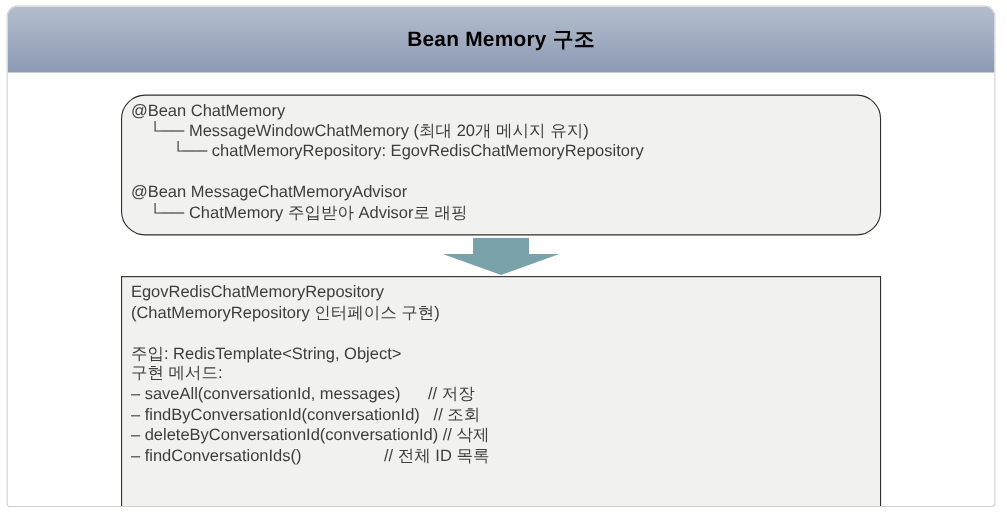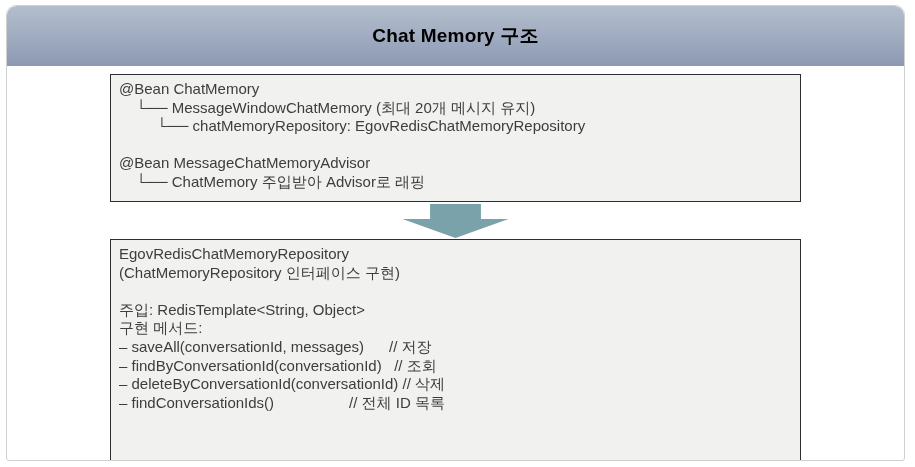--- a/index.html
+++ b/index.html
@@ -54,42 +54,43 @@
     border: 1px solid #2e2e2e;
     color: #3d3d3d;
     font-family: "Liberation Sans", "DejaVu Sans", sans-serif;
     font-size: 15px;
     line-height: 18.6px;
     white-space: pre;
     padding: 5px 6px 0 8px;
     overflow: hidden;
   }
   .box-bean {
-    margin-top: 8px;
+    margin-top: 20px;
     height: 128px;
+    border-radius: 22px;
   }
   .box-repo {
     margin-top: 1px;
     height: 222px;
   }
   .down-arrow {
     width: 106px;
     height: 34px;
     margin: 2px auto 0;
     background: #7aa2ab;
     clip-path: polygon(26% 0, 74% 0, 74% 44%, 100% 44%, 50% 100%, 0 44%, 26% 44%);
   }
 </style>
 </head>
 <body>
 
 <div class="page">
   <div class="panel">
     <div class="panel-header">
-      <div class="panel-title">Chat Memory 구조</div>
+      <div class="panel-title">Bean Memory 구조</div>
     </div>
     <div class="panel-body">
       <pre class="code-box box-bean">@Bean ChatMemory
     └── MessageWindowChatMemory (최대 20개 메시지 유지)
          └── chatMemoryRepository: EgovRedisChatMemoryRepository
 
 @Bean MessageChatMemoryAdvisor
     └── ChatMemory 주입받아 Advisor로 래핑</pre>
       <div class="down-arrow"></div>
       <pre class="code-box box-repo">EgovRedisChatMemoryRepository

